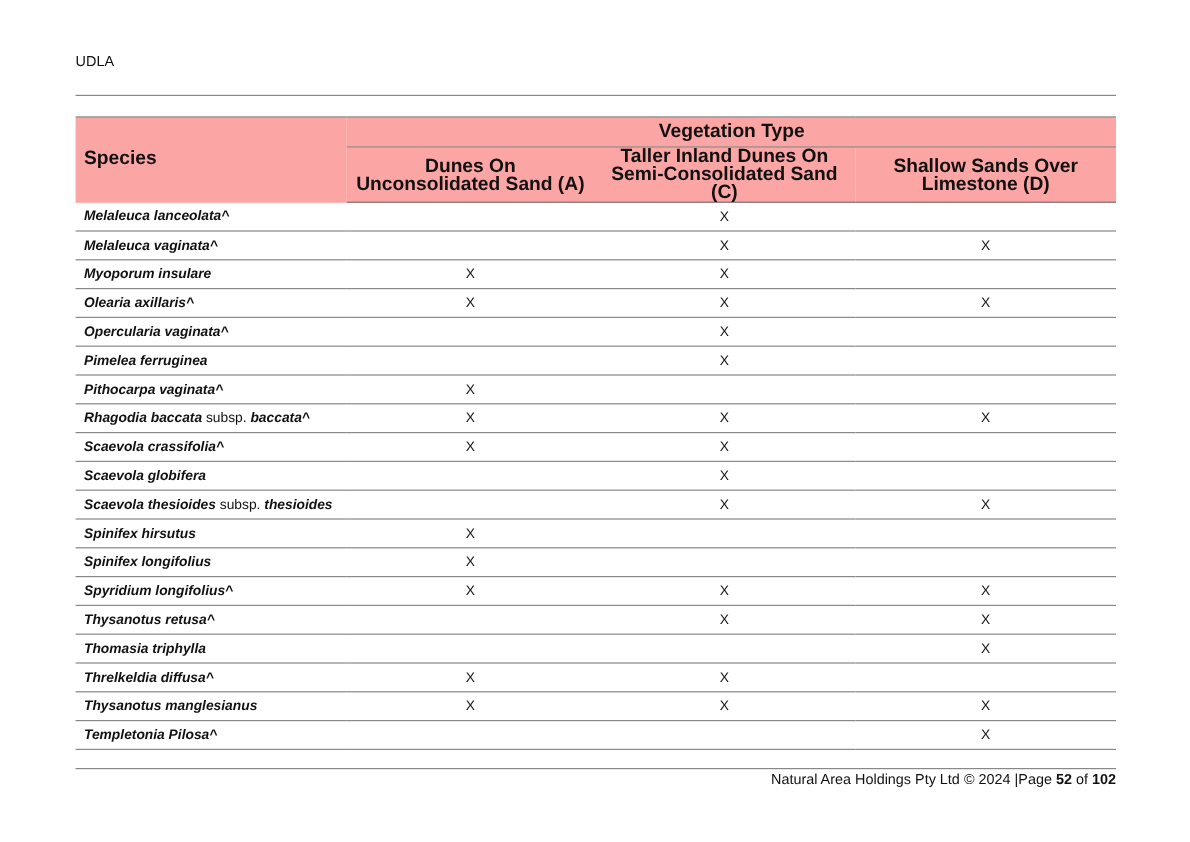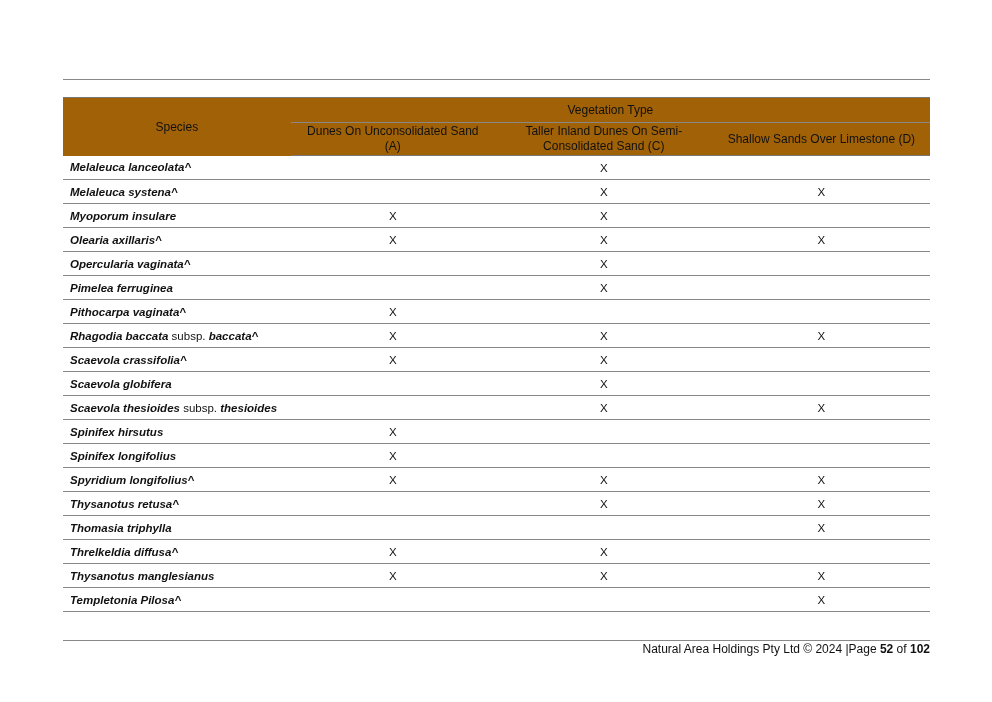--- a/index.html
+++ b/index.html
@@ -1,37 +1,38 @@
 <!DOCTYPE html>
 <html><head>
 <meta charset="utf-8">
 <style>
   html,body{margin:0;padding:0;background:#fff;}
   body{width:992px;height:702px;position:relative;font-family:"Liberation Sans",sans-serif;color:#111;overflow:hidden;}
   .hdr{position:absolute;left:63px;top:42px;font-size:12px;line-height:19px;}
   .hdr-line{position:absolute;left:63px;top:79px;width:867px;border-top:1px solid #888;}
   table{position:absolute;left:63px;top:97px;width:867px;border-collapse:collapse;font-size:11.5px;}
-  thead th{background:#a16207;font-weight:normal;font-size:12px;}
+  thead th{background:#fca5a5;font-weight:bold;font-size:16px;}
   th,td{padding:0 7px;}
   .top{border-top:1.5px solid #777;}
   .vt{height:24px;text-align:center;border-bottom:1px solid #888;}
   .sub{height:32px;text-align:center;line-height:15px;}
-  .sp{text-align:center;vertical-align:middle;width:220px;}
+  .sp{text-align:left;vertical-align:middle;width:220px;}
   thead tr:last-child th{border-bottom:1.5px solid #777;}
   tbody td{height:23px;border-bottom:1px solid #888;}
   tbody td.x{text-align:center;}
   .name i{font-style:italic;font-weight:bold;}
   .c1{width:195px;}.c2{width:210px;}.c3{width:210px;}
   .ftr-line{position:absolute;left:63px;top:640px;width:867px;border-top:1px solid #888;}
   .ftr{position:absolute;right:62px;top:642px;font-size:12px;text-align:right;}
 </style>
 </head>
 <body>
 
 <div class="hdr">
+  <div>UDLA</div>
 </div>
 <div class="hdr-line"></div>
 
 <table>
   <thead>
     <tr class="top">
       <th class="sp" rowspan="2">Species</th>
       <th class="vt" colspan="3">Vegetation Type</th>
     </tr>
     <tr>
@@ -41,21 +42,21 @@
     </tr>
   </thead>
   <tbody id="tbody">
       <tr>
         <td class="name"><i>Melaleuca lanceolata^</i></td>
         <td class="x"></td>
         <td class="x">X</td>
         <td class="x"></td>
       </tr>
       <tr>
-        <td class="name"><i>Melaleuca systena^</i></td>
+        <td class="name"><i>Melaleuca vaginata^</i></td>
         <td class="x"></td>
         <td class="x">X</td>
         <td class="x">X</td>
       </tr>
       <tr>
         <td class="name"><i>Myoporum insulare</i></td>
         <td class="x">X</td>
         <td class="x">X</td>
         <td class="x"></td>
       </tr>

